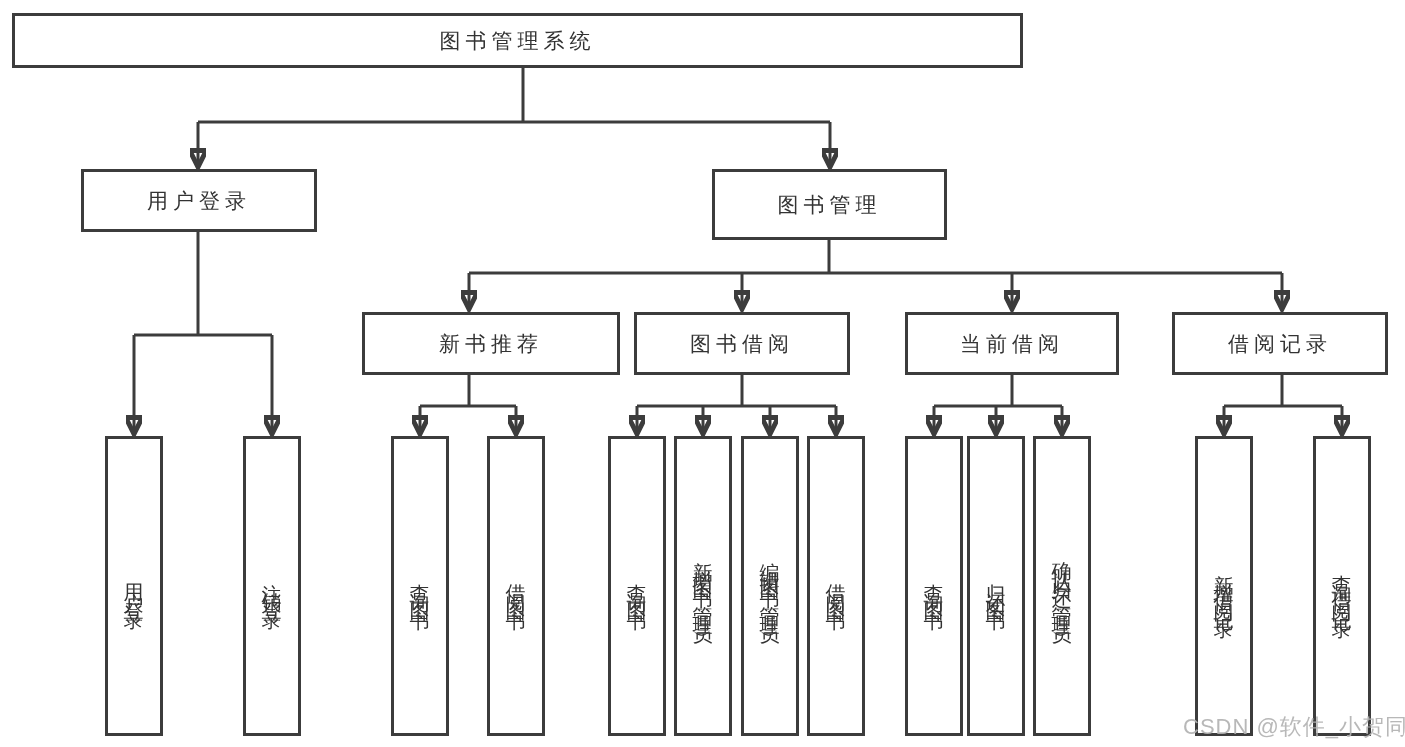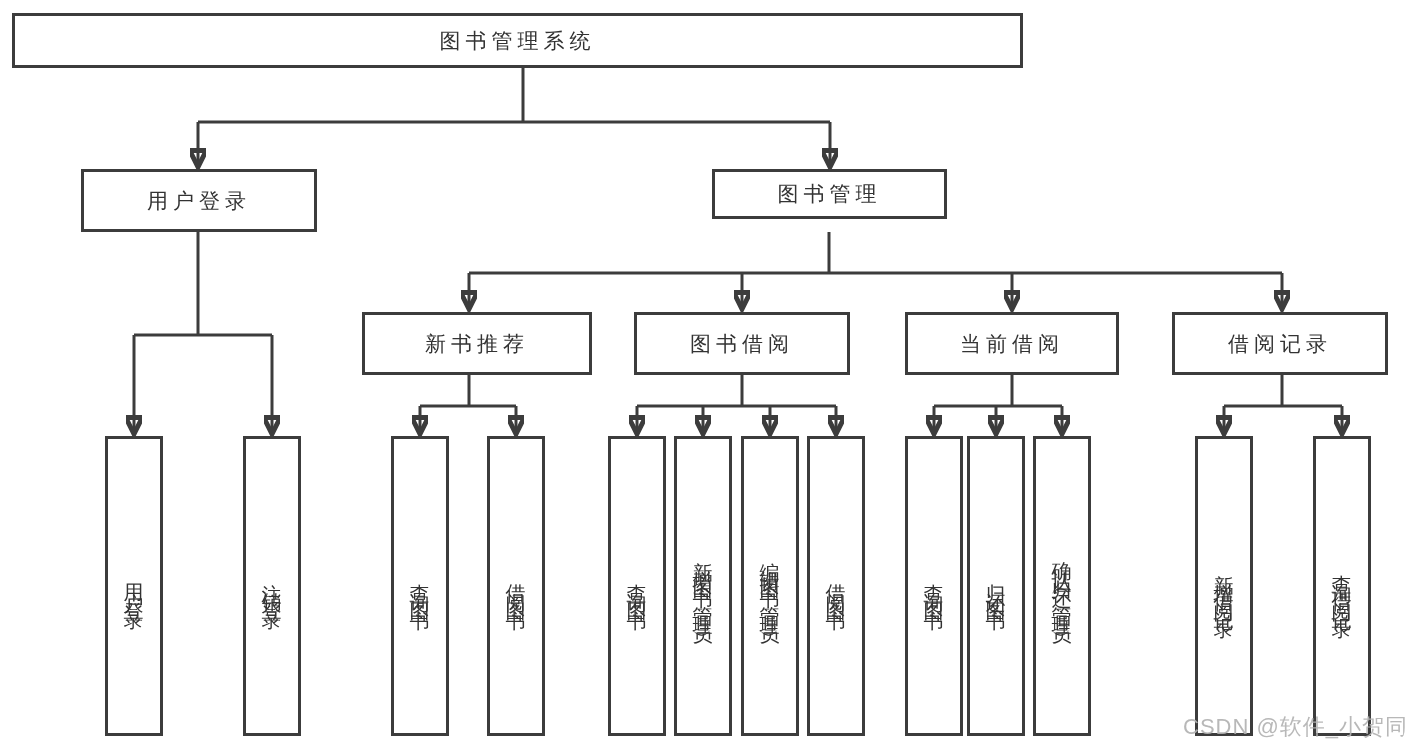--- a/index.html
+++ b/index.html
@@ -88,25 +88,25 @@
     <line x1="1342" y1="406" x2="1342" y2="434" marker-end="url(#arrow)"></line>
   </svg>
 
   <div class="node h-node" style="left:12px;top:13px;width:1011px;height:55px;">
     <span>图书管理系统</span>
   </div>
 
   <div class="node h-node" style="left:81px;top:169px;width:236px;height:63px;">
     <span>用户登录</span>
   </div>
-  <div class="node h-node" style="left:712px;top:169px;width:235px;height:50px;">
+  <div class="node h-node" style="left:712px;top:169px;width:235px;height:71px;">
     <span>图书管理</span>
   </div>
 
-  <div class="node h-node" style="left:362px;top:312px;width:230px;height:63px;">
+  <div class="node h-node" style="left:362px;top:312px;width:258px;height:63px;">
     <span>新书推荐</span>
   </div>
   <div class="node h-node" style="left:634px;top:312px;width:216px;height:63px;">
     <span>图书借阅</span>
   </div>
   <div class="node h-node" style="left:905px;top:312px;width:214px;height:63px;">
     <span>当前借阅</span>
   </div>
   <div class="node h-node" style="left:1172px;top:312px;width:216px;height:63px;font-family:Liberation Mono, monospace;">
     <span>借阅记录</span>

